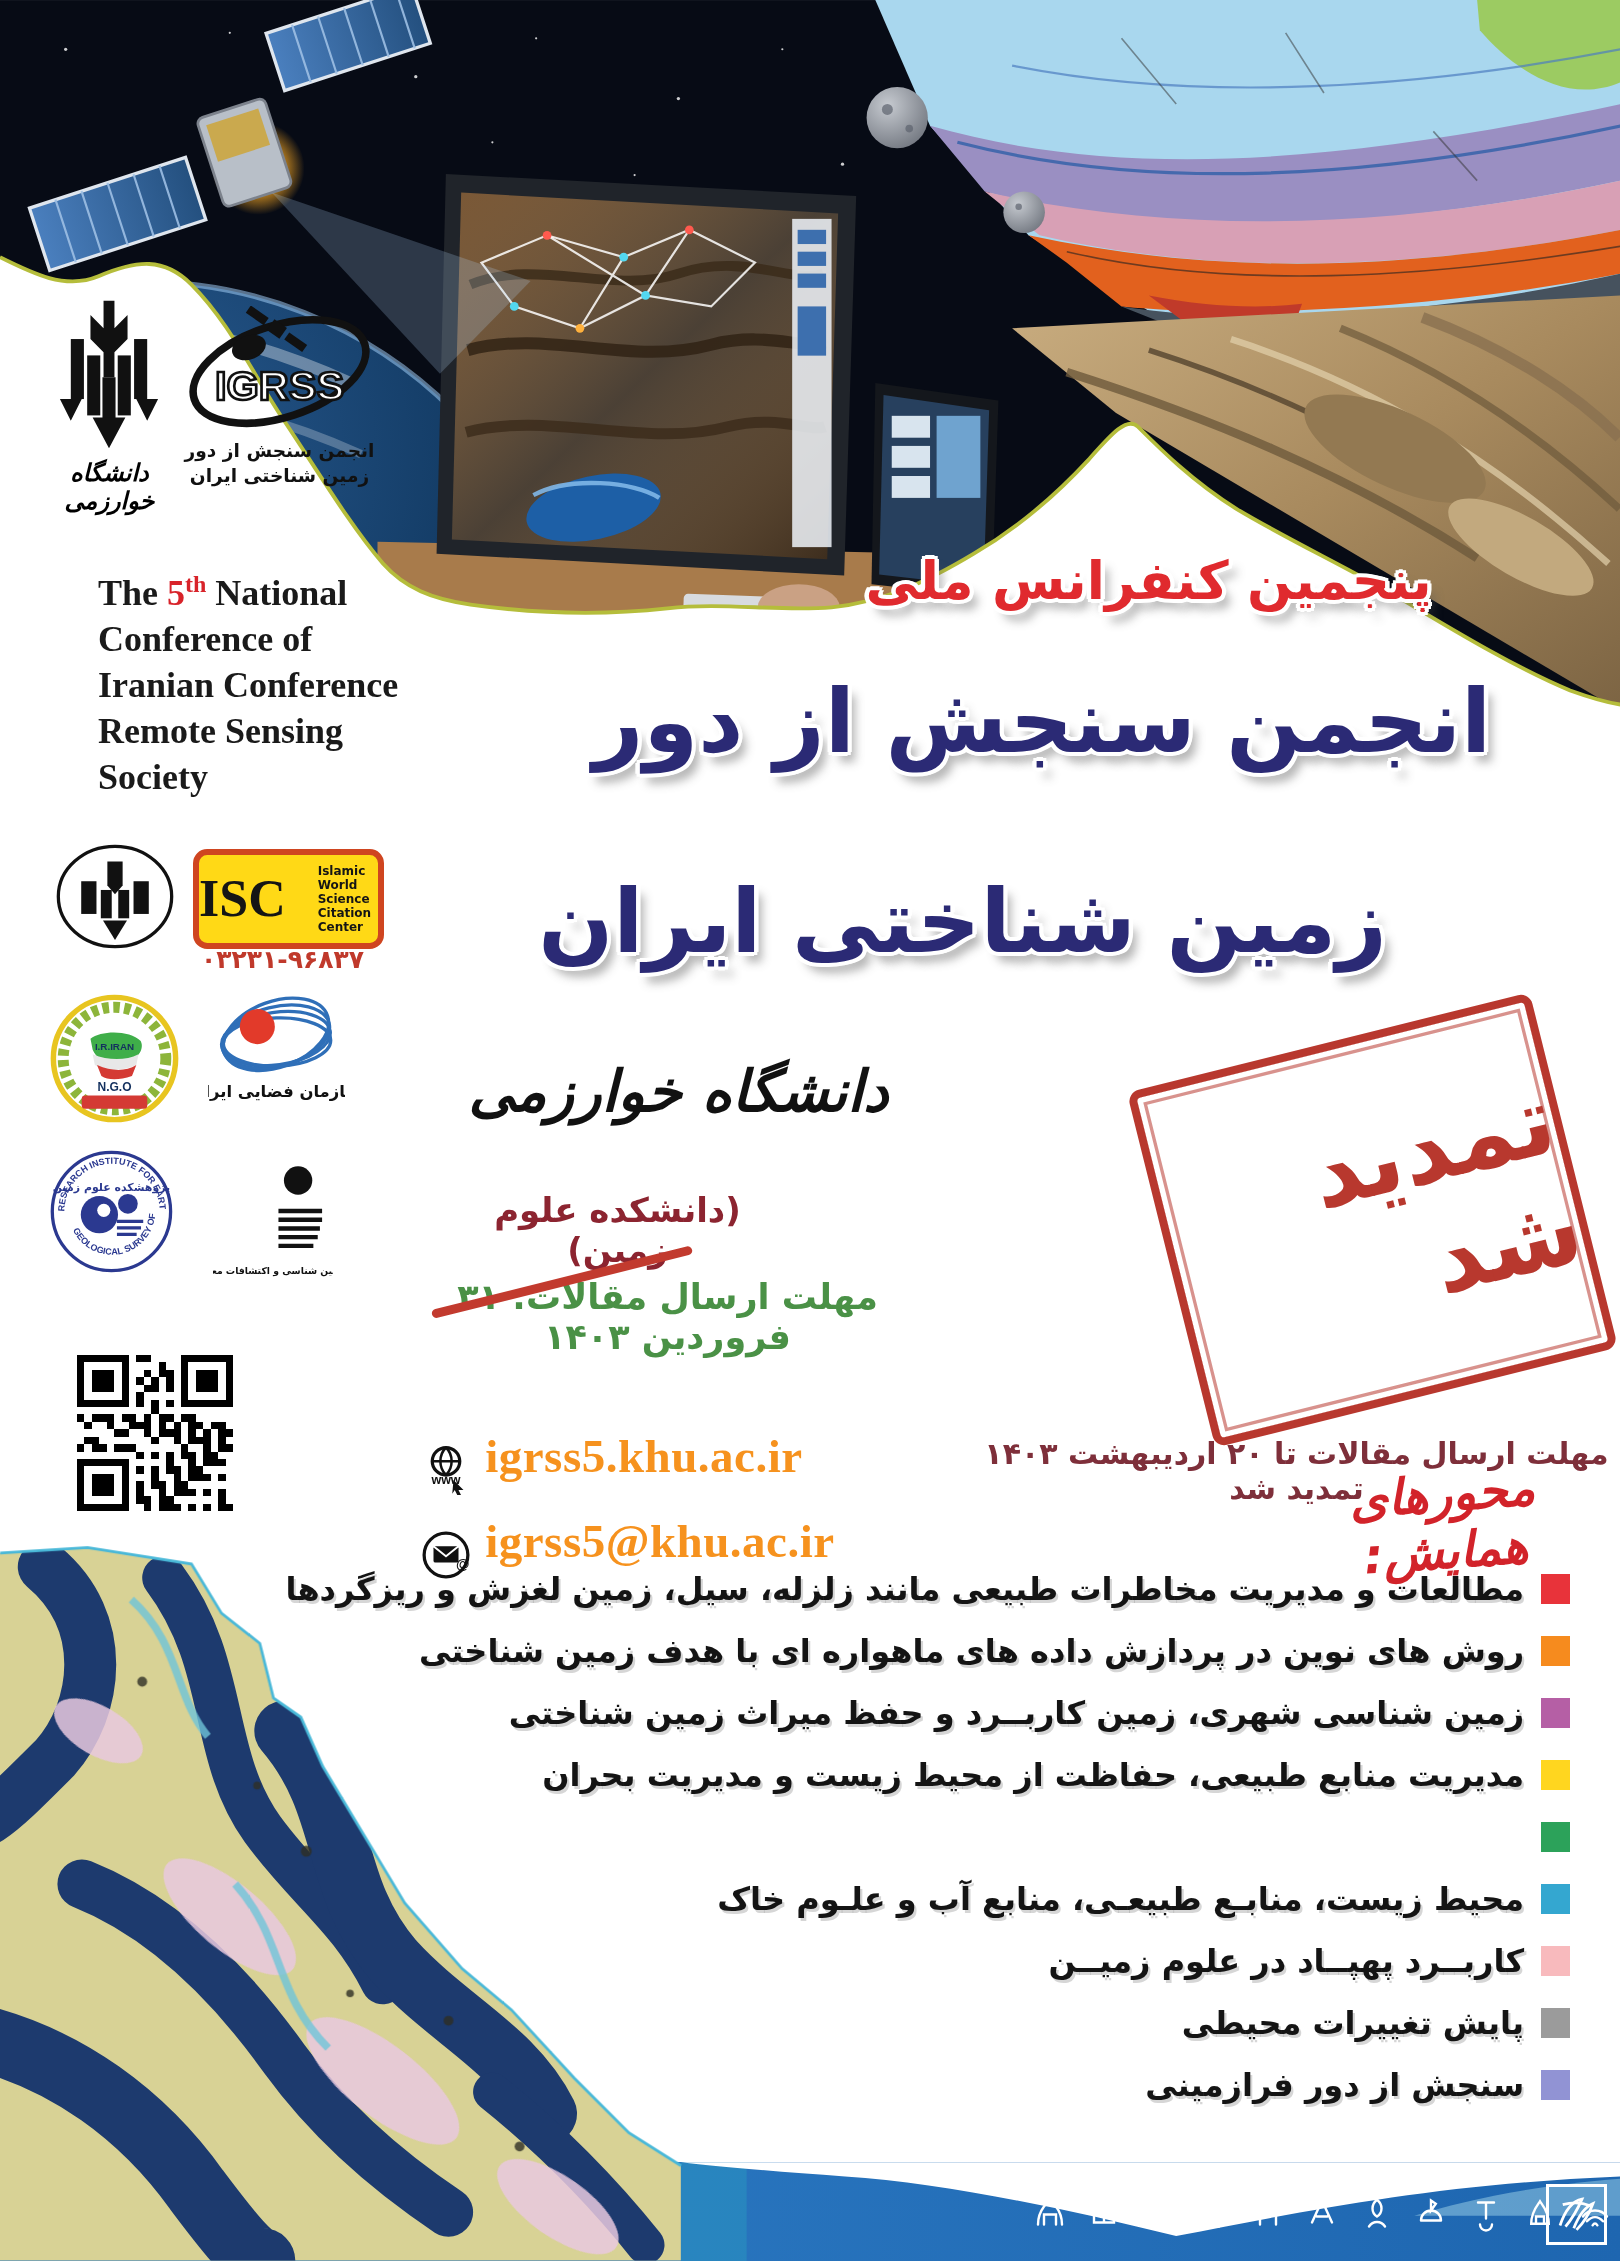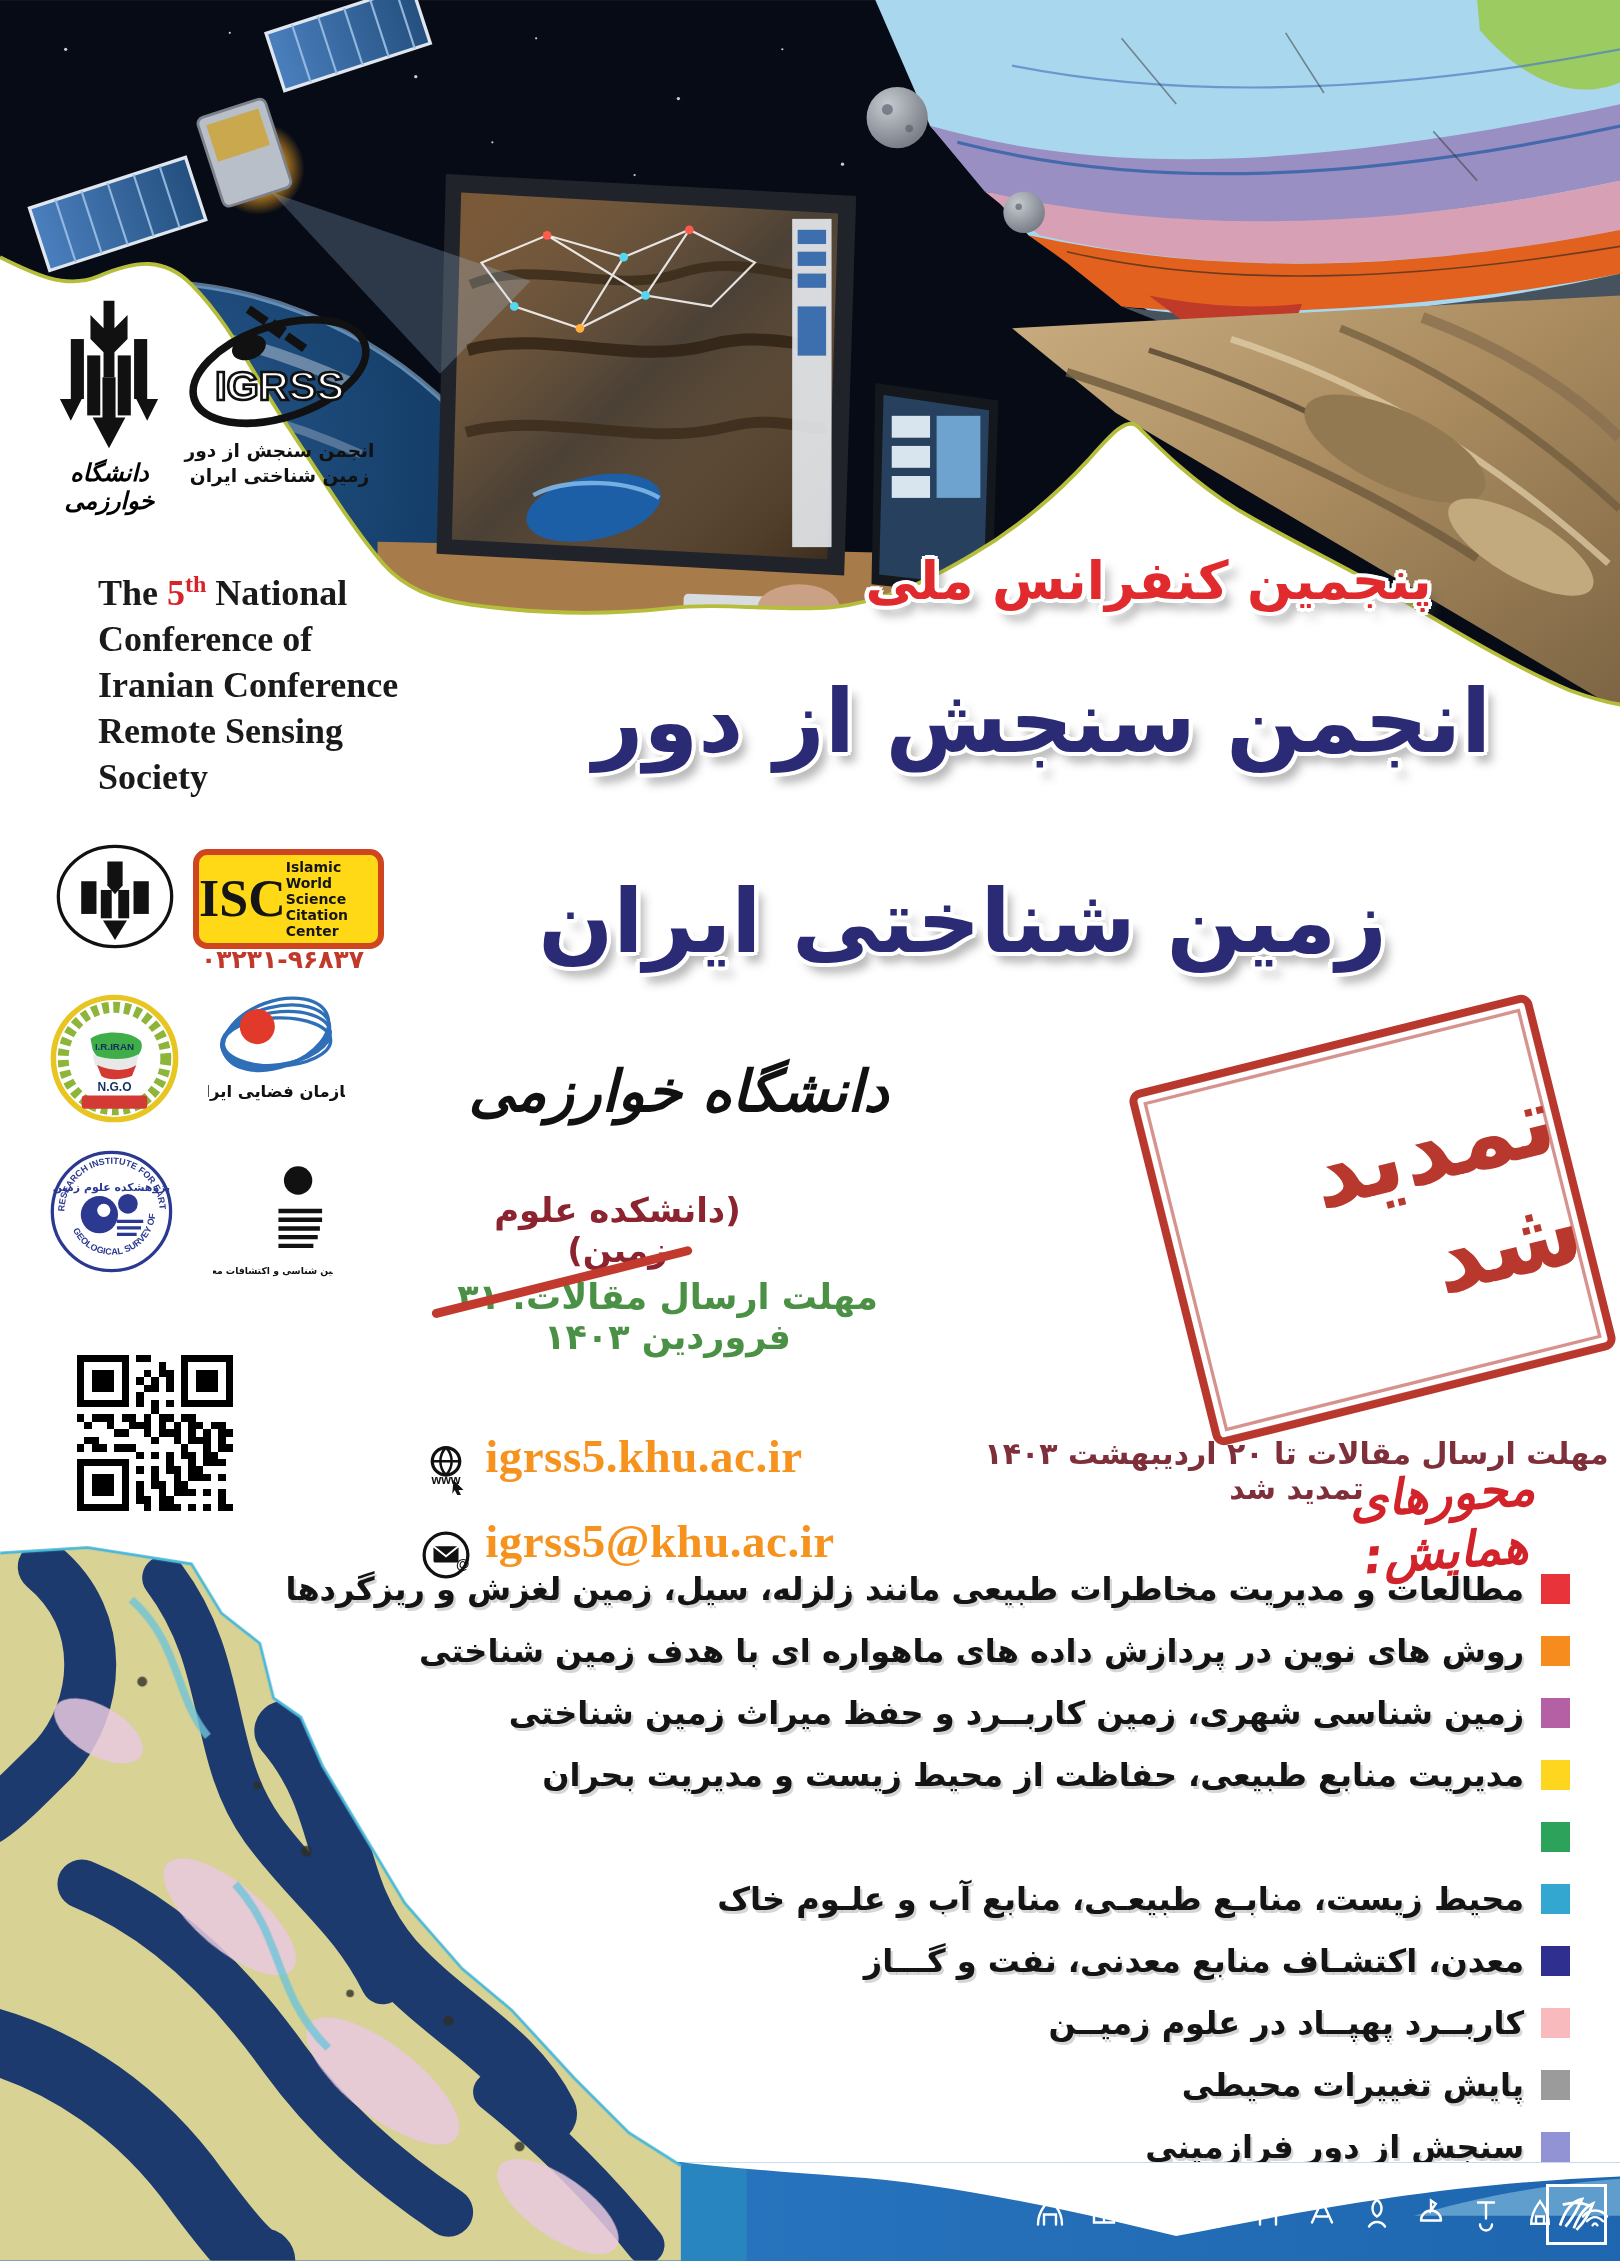--- a/index.html
+++ b/index.html
@@ -51,21 +51,21 @@
   .topics{left:591px;top:1558px;width:979px;}
   .topic-row{direction:rtl;display:flex;align-items:center;gap:16.4px;height:62px;}
   .bullet{width:29.5px;height:29.5px;flex:0 0 29.5px;}
   .topic-txt{font-size:32px;font-weight:bold;color:#141414;white-space:nowrap;
              text-shadow:2.2px 2.7px 0 rgba(120,120,120,.30);}
   .isc-box{left:193px;top:849px;width:179px;height:88px;background:#ffd916;
            border:6.6px solid #cf4520;border-radius:14.2px;display:flex;
            align-items:center;justify-content:center;}
   .isc-box .big{font-family:"Liberation Serif",serif;font-size:52px;font-weight:bold;
                 color:#151515;line-height:.9;}
-  .isc-box .sub{font-size:14px;font-weight:bold;color:#151515;}
+  .isc-box .sub{font-size:12px;font-weight:bold;color:#151515;margin-left:32px;}
   .isc-num{left:186px;top:945px;width:193px;text-align:center;font-size:25px;
            font-weight:bold;color:#c0392b;}
   
   .qr{left:77px;top:1355px;width:156px;height:156px;}
   .qr-grid{display:grid;grid-template-columns:repeat(21,1fr);width:100%;height:100%;}
   .qr-grid i{display:block;}
   .qr-grid i.on{background:#000;}
   .band{left:0;top:2162px;width:1621px;height:100px;
         background:linear-gradient(90deg,#2f7ec7,#1e66b0);}
   .unis{left:1028px;top:2174px;width:588px;height:77px;display:flex;align-items:center;
@@ -839,24 +839,20 @@
         <span class="topic-txt">مدیریت منابع طبیعی، حفاظت از محیط زیست و مدیریت بحران</span>
       </div>
     <div class="topic-row">
         <span class="bullet" style="background: rgb(44, 162, 90);"></span>
       </div>
     <div class="topic-row">
         <span class="bullet" style="background: rgb(52, 167, 208);"></span>
         <span class="topic-txt">محیط زیست، منابـع طبیعـی، منابع آب و علـوم خاک</span>
       </div>
     <div class="topic-row">
-        <span class="bullet" style="background: rgb(47, 47, 143);"></span>
-        <span class="topic-txt">معدن، اکتشـاف منابع معدنی، نفت و گـــاز</span>
-      </div>
-    <div class="topic-row">
         <span class="bullet" style="background: rgb(248, 186, 189);"></span>
         <span class="topic-txt">کاربــرد پهپــاد در علوم زمیــن</span>
       </div>
     <div class="topic-row">
         <span class="bullet" style="background: rgb(155, 155, 155);"></span>
         <span class="topic-txt">پایش تغییرات محیطی</span>
       </div>
     <div class="topic-row">
         <span class="bullet" style="background: rgb(145, 147, 212);"></span>
         <span class="topic-txt">سنجش از دور فرازمینی</span>

